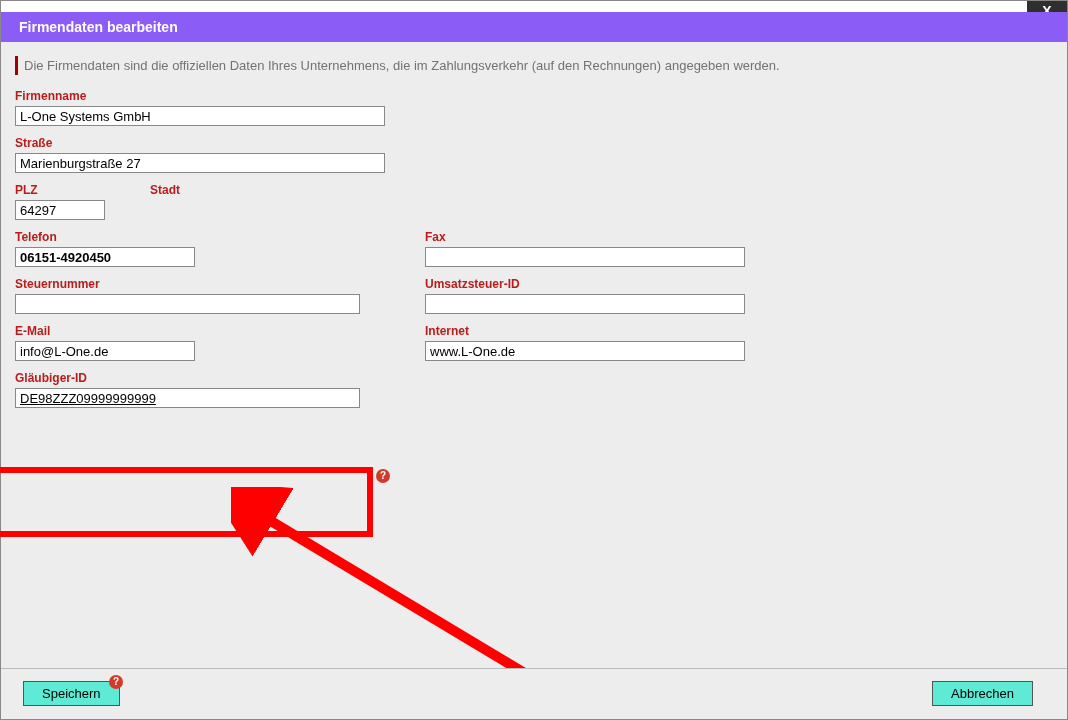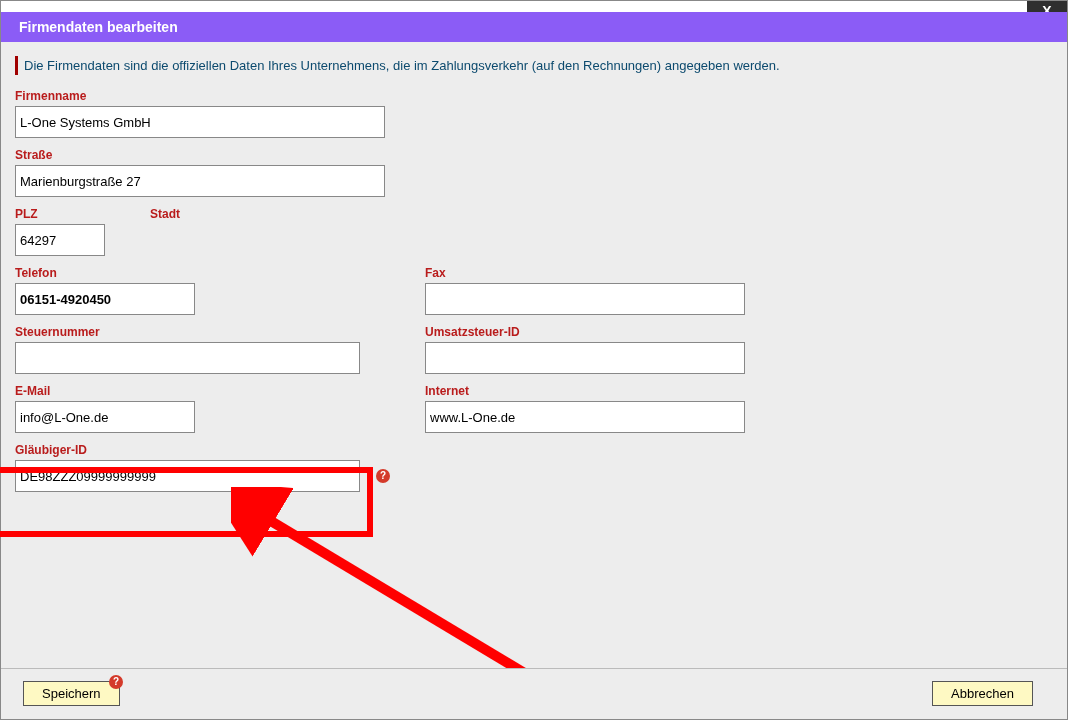--- a/index.html
+++ b/index.html
@@ -1,27 +1,27 @@
 <!DOCTYPE html>
 <html><head>
 <meta charset="utf-8">
 <style>
   html,body{margin:0;padding:0;font-family:Arial,Helvetica,sans-serif;font-size:13px;background:#fff}
   .window{width:1068px;height:720px;position:relative;border:1px solid #888;box-sizing:border-box}
   .close-btn{position:absolute;top:0;right:0;width:40px;height:22px;background:#2f2f2f;color:#fff;font-size:14px;font-weight:bold;text-align:center;line-height:20px;cursor:pointer}
   .titlebar{position:absolute;top:11px;left:0;right:0;height:30px;background:#8b5cf6;color:#fff;font-weight:bold;font-size:14px;line-height:30px;padding-left:18px}
   .body{position:absolute;top:41px;left:0;right:0;bottom:50px;background:#ededed;padding:12px 0 0 0;box-sizing:border-box}
-  .info-msg{margin:2px 14px 14px 14px;padding:2px 6px;border-left:3px solid #a00000;color:#0c4a6e;font-size:13px}
+  .info-msg{margin:2px 14px 14px 14px;padding:2px 6px;border-left:3px solid #a00000;color:#737373;font-size:13px}
   .form{position:relative;padding:0 14px}
   .field-label{font-weight:bold;font-size:12px;color:#b91c1c;margin:10px 0 3px 0}
-  input[type=text]{height:32px;border:1px solid #888;background:#fff;font-size:13px;padding:0 4px;box-sizing:border-box;font-family:inherit}
+  input[type=text]{height:20px;border:1px solid #888;background:#fff;font-size:13px;padding:0 4px;box-sizing:border-box;font-family:inherit}
   .row{display:flex;gap:0}
   .col{display:flex;flex-direction:column}
   .footer{position:absolute;left:0;right:0;bottom:0;height:50px;border-top:1px solid #bbb;background:#ededed}
-  .btn{position:absolute;top:12px;height:25px;background:#fef9c3;border:1px solid #555;font-size:13px;font-family:inherit;padding:0 18px;cursor:pointer}
+  .btn{position:absolute;top:12px;height:25px;background:#5eead4;border:1px solid #555;font-size:13px;font-family:inherit;padding:0 18px;cursor:pointer}
   .btn-save{left:22px}
   .btn-cancel{right:34px}
   .help-badge{position:absolute;width:14px;height:14px;border-radius:50%;background:#d43a2a;color:#fff;font-size:10px;line-height:14px;text-align:center;font-weight:bold}
   .highlight-box{position:absolute;border:6px solid red;box-sizing:border-box;pointer-events:none}
   svg.arrow{position:absolute;pointer-events:none}
 </style>
 </head>
 <body>
 
 <div class="window">
@@ -86,21 +86,21 @@
         </div>
         <div class="col">
           <div class="field-label">Internet</div>
           <input type="text" style="width: 320px;" value="www.L-One.de">
         </div>
       </div>
 
       
       <div class="col" style="width:410px">
         <div class="field-label">Gläubiger-ID</div>
-        <input type="text" style="width: 345px;" value="DE98ZZZ09999999999">
+        <input type="text" style="width: 345px; text-decoration: underline;" value="DE98ZZZ09999999999">
       </div>
 
       
       <div class="highlight-box" style="left:-8px;top:378px;width:380px;height:70px"></div>
       
       <div class="help-badge" style="left:375px;top:380px">?</div>
 
     </div>
 
     <svg class="arrow" style="left:230px;top:445px" width="380" height="240">

